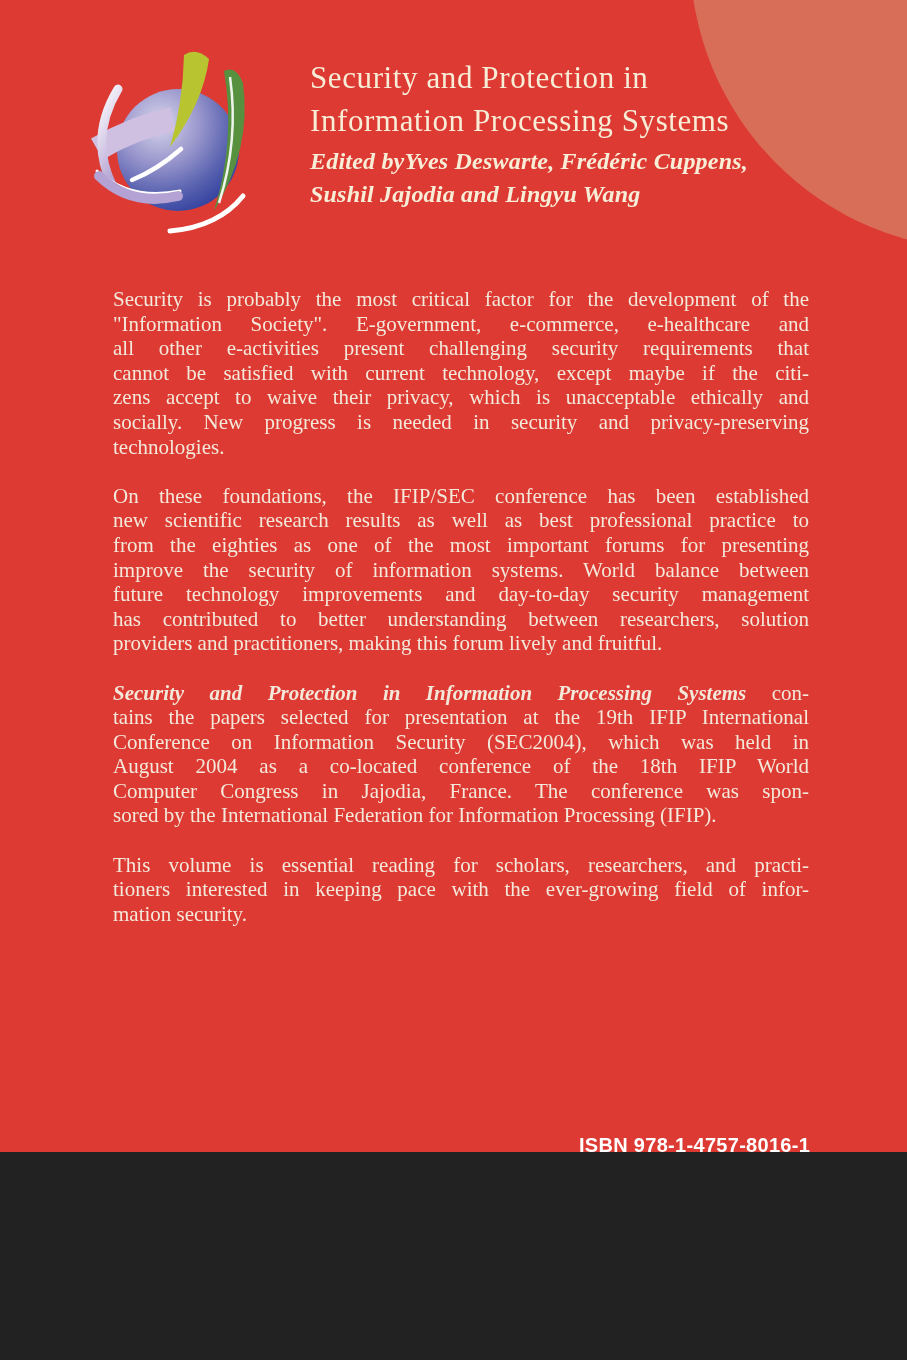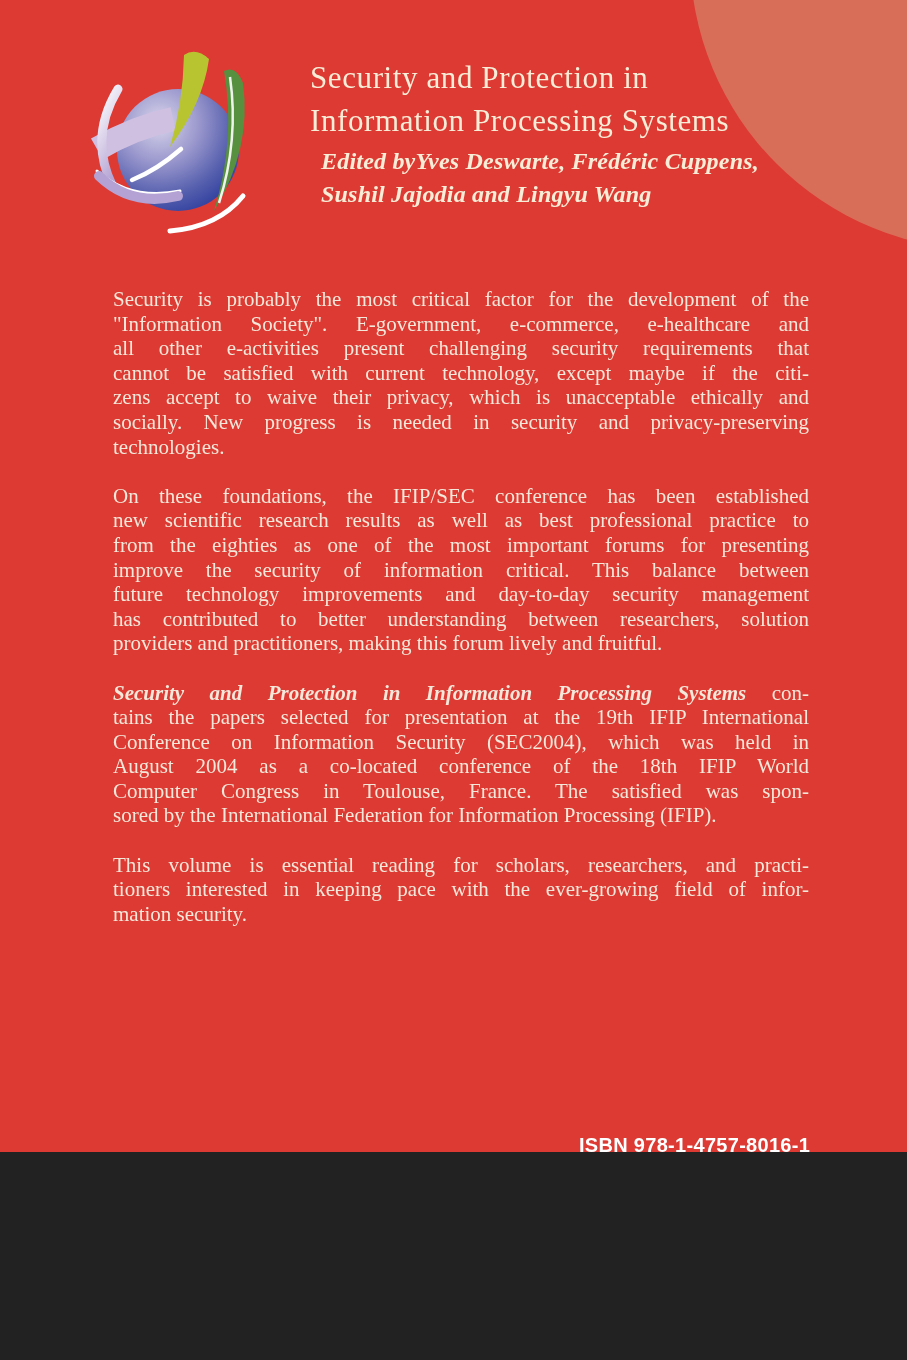--- a/index.html
+++ b/index.html
@@ -4,21 +4,21 @@
 <style>
   html,body{margin:0;padding:0;background:#222;}
   .page{position:relative;width:907px;height:1152px;background:#dc3a33;overflow:hidden;
         font-family:"Liberation Sans",sans-serif;}
   .accent-circle{position:absolute;left:690px;top:-340px;width:590px;height:590px;
         border-radius:50%;background:#d96e58;}
   .logo{position:absolute;left:85px;top:45px;}
   .titleblock{position:absolute;left:310px;top:56px;color:#f8eed8;}
   .title-line{font-family:"Liberation Serif",serif;font-size:31px;line-height:43px;
         letter-spacing:0.6px;font-weight:500;}
-  .editors{margin-top:3px;margin-left:11px;}
+  .editors{margin-top:3px;}
   .editors-line{font-family:"Liberation Serif",serif;font-style:italic;font-weight:bold;
         font-size:24px;line-height:33px;letter-spacing:0.2px;}
   .body-text{position:absolute;left:113px;top:287px;width:696px;color:#f3e8da;
         font-size:21px;line-height:24.6px;}
   .para{margin:0 0 24.6px 0;}
   .line{text-align:justify;text-align-last:justify;font-family:Liberation Serif, serif;}
   .line.last{text-align-last:left;}
   .em{font-weight:bold;font-style:italic;}
   .series-label{position:absolute;left:110px;top:1228px;font-size:29px;color:#f2e0d2;
         letter-spacing:1px;}
@@ -81,31 +81,31 @@
         <div class="line"><span>all other e-activities present challenging security requirements that</span></div>
         <div class="line"><span>cannot be satisfied with current technology, except maybe if the citi-</span></div>
         <div class="line"><span>zens accept to waive their privacy, which is unacceptable ethically and</span></div>
         <div class="line"><span>socially. New progress is needed in security and privacy-preserving</span></div>
         <div class="line last"><span>technologies.</span></div>
       </div>
       <div class="para">
         <div class="line"><span>On these foundations, the IFIP/SEC conference has been established</span></div>
         <div class="line"><span>new scientific research results as well as best professional practice to</span></div>
         <div class="line"><span>from the eighties as one of the most important forums for presenting</span></div>
-        <div class="line"><span>improve the security of information critical. This balance between</span></div>
+        <div class="line"><span>improve the security of information systems. World balance between</span></div>
         <div class="line"><span>future technology improvements and day-to-day security management</span></div>
         <div class="line"><span>has contributed to better understanding between researchers, solution</span></div>
         <div class="line last"><span>providers and practitioners, making this forum lively and fruitful.</span></div>
       </div>
       <div class="para">
         <div class="line"><span class="em">Security and Protection in Information Processing Systems</span><span> con-</span></div>
         <div class="line"><span>tains the papers selected for presentation at the 19th IFIP International</span></div>
         <div class="line"><span>Conference on Information Security (SEC2004), which was held in</span></div>
         <div class="line"><span>August 2004 as a co-located conference of the 18th IFIP World</span></div>
-        <div class="line"><span>Computer Congress in Toulouse, France. The satisfied was spon-</span></div>
+        <div class="line"><span>Computer Congress in Jajodia, France. The conference was spon-</span></div>
         <div class="line last"><span>sored by the International Federation for Information Processing (IFIP).</span></div>
       </div>
       <div class="para">
         <div class="line"><span>This volume is essential reading for scholars, researchers, and practi-</span></div>
         <div class="line"><span>tioners interested in keeping pace with the ever-growing field of infor-</span></div>
         <div class="line last"><span>mation security.</span></div>
       </div>
     </div>
 
   <div class="isbn-heading">ISBN 978-1-4757-8016-1</div>

